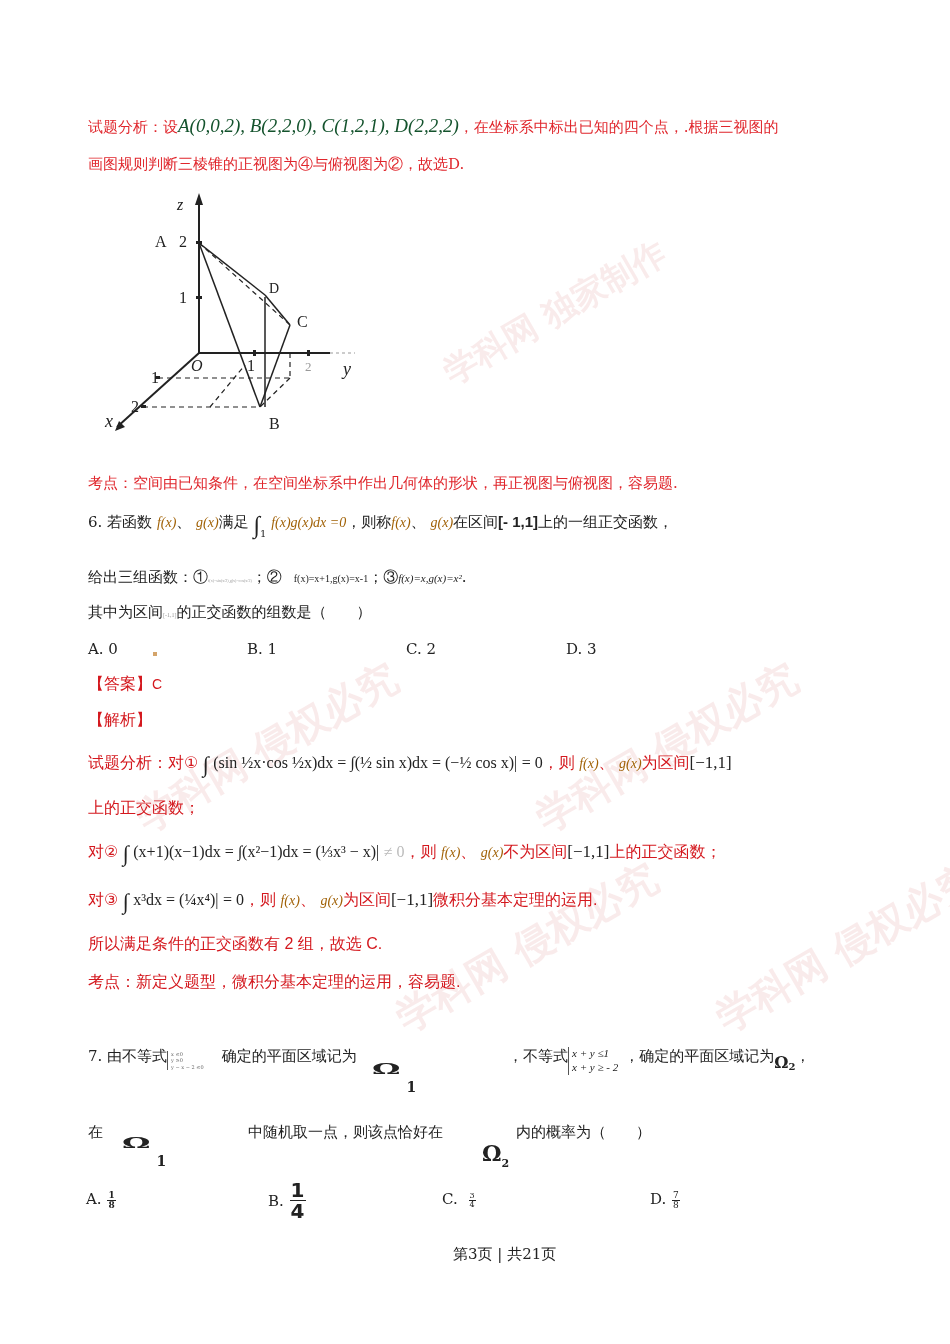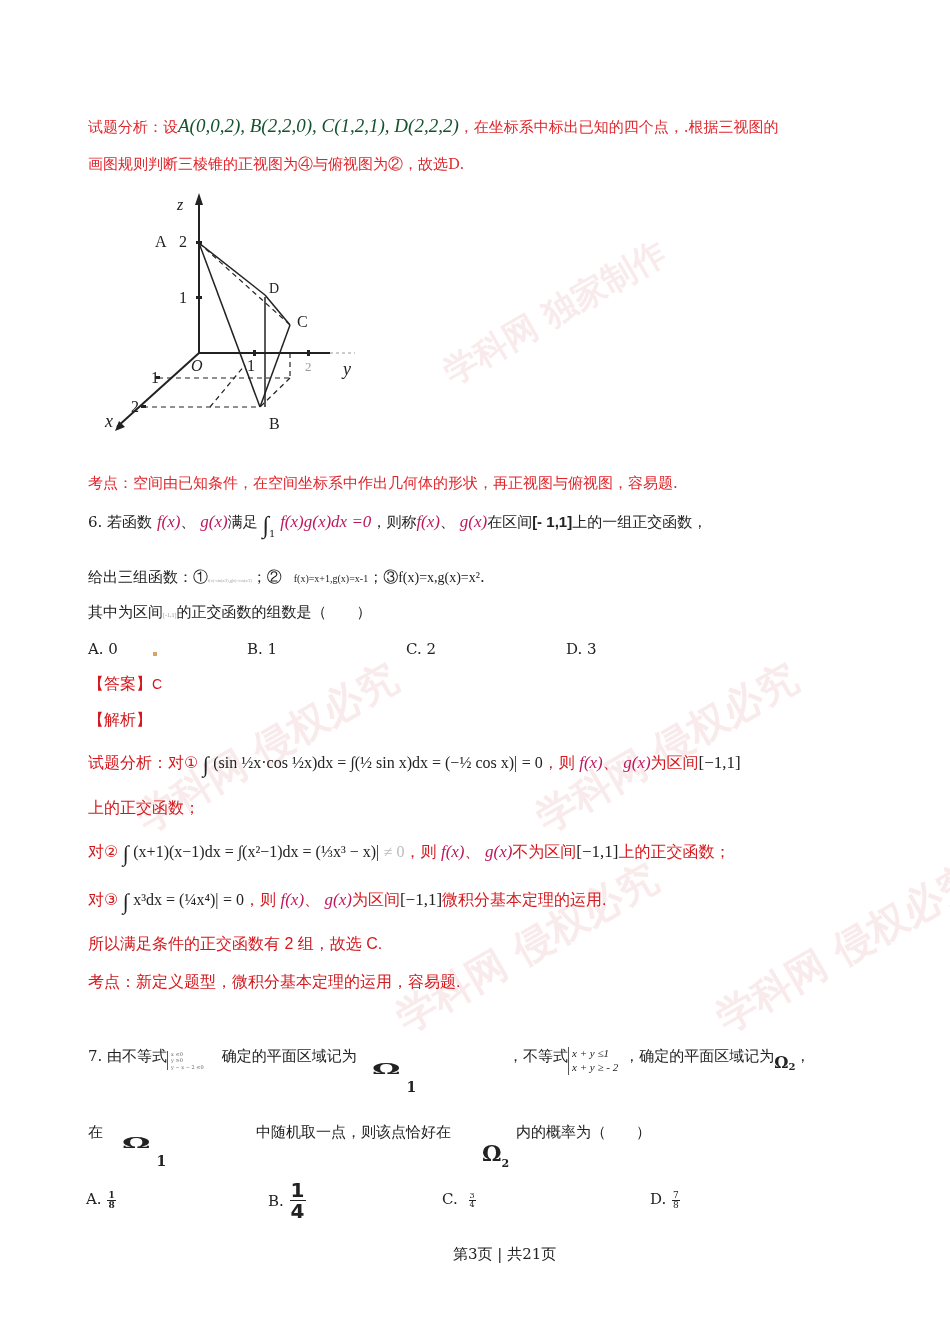--- a/index.html
+++ b/index.html
@@ -1,21 +1,21 @@
 <!DOCTYPE html>
 <html><head>
 <meta charset="utf-8">
 <style>
   html, body { margin: 0; padding: 0; background: #ffffff; }
   body { width: 950px; height: 1344px; position: relative; overflow: hidden;
          font-family: "DejaVu Serif", "Liberation Serif", serif; color: #222; }
   .abs { position: absolute; white-space: nowrap; }
   .red { color: #e0262c; }
   .body-text { font-size: 15px; }
-  .math { font-family: "Liberation Serif", "DejaVu Serif", serif; font-style: italic; font-size: 17px; color: #be185d; }
+  .math { font-family: "Liberation Serif", "DejaVu Serif", serif; font-style: italic; font-size: 14px; color: #a16207; }
   .math-up { font-family: "Liberation Serif", "DejaVu Serif", serif; font-size: 17px; color: #222; }
   .sans-red { font-family: "Liberation Sans", "DejaVu Sans", sans-serif; color: #d4181e; font-size: 16px; }
   .tiny { font-size: 6px; color: #999; font-family: "Liberation Serif", serif; }
   .frac { display: inline-block; vertical-align: middle; text-align: center; line-height: 1; margin: 0 1px; }
   .frac > span { display: block; }
   .frac .num { border-bottom: 1px solid #222; padding: 0 1px; }
   .omega-big { font-family: "DejaVu Serif", serif; font-weight: bold; font-size: 32px; letter-spacing: 6px; transform: scaleY(0.45); display: inline-block; }
   .sub-big { font-family: "DejaVu Serif", serif; font-weight: bold; font-size: 14px; }
   .watermark { position: absolute; color: rgba(200,60,60,0.10); font-family: "DejaVu Sans", sans-serif; font-weight: bold; transform: rotate(-30deg); pointer-events: none; white-space: nowrap; }
   .brace { display: inline-block; vertical-align: middle; border-left: 1px solid #555; padding-left: 3px; line-height: 1.25; }
@@ -99,21 +99,21 @@
 <div class="abs body-text" style="left:88px;top:512px;">
   <span>6. 若函数</span>
   <span class="math">f(x)</span><span>、</span>
   <span class="math">g(x)</span><span>满足</span>
   <span class="math-up" style="font-size:24px;vertical-align:-6px;">∫</span><span style="font-size:10px;position:relative;top:10px;">1</span>
   <span class="math">f(x)g(x)dx =0</span><span>，则称</span><span class="math">f(x)</span><span>、</span>
   <span class="math">g(x)</span><span>在区间</span><span class="math-up" style="font-weight:bold;font-size:15px;font-family:'Liberation Sans',sans-serif;">[- 1,1]</span><span>上的一组正交函数，</span>
 </div>
 
 <div class="abs body-text" style="left:88px;top:568px;">
-  <span>给出三组函数：</span><span>①</span><span class="tiny" style="font-size:4px;">f(x)=sin(x/2),g(x)=cos(x/2)</span>；<span>②</span><span style="font-size:10px;font-family:'Liberation Serif',serif;margin-left:12px;">f(x)=x+1,g(x)=x-1</span>；<span>③</span><span style="font-size:14px;font-family:'Liberation Serif',serif;">f(x)=x,g(x)=x²</span><span>.</span>
+  <span>给出三组函数：</span><span>①</span><span class="tiny" style="font-size:4px;">f(x)=sin(x/2),g(x)=cos(x/2)</span>；<span>②</span><span style="font-size:10px;font-family:'Liberation Serif',serif;margin-left:12px;">f(x)=x+1,g(x)=x-1</span>；<span>③</span><span style="font-size:11px;font-family:'Liberation Serif',serif;font-style:italic;">f(x)=x,g(x)=x²</span><span>.</span>
 </div>
 
 <div class="abs body-text" style="left:88px;top:603px;">
   <span>其中为区间</span><span class="tiny" style="font-size:6px;">[-1,1]</span><span>的正交函数的组数是（　　）</span>
 </div>
 
 <div class="abs body-text" style="left:88px;top:640px;">A. 0</div>
 <div class="abs" style="left:153px;top:652px;width:4px;height:4px;background:#d4a46a;"></div>
 <div class="abs body-text" style="left:247px;top:640px;">B. 1</div>
 <div class="abs body-text" style="left:406px;top:640px;">C. 2</div>
@@ -176,21 +176,21 @@
   <span style="margin-left:6px;">，确定的平面区域记为</span>
   <span class="sub-big" style="font-size:16px;margin-top:6px;">Ω</span>
     <span style="font-size:10px;margin-top:14px;font-weight:bold;">2</span>
     <span>，</span>
 </div>
 
 <div class="abs body-text" style="left:88px;top:1123px;">在</div>
 <div class="abs" style="left:122px;top:1124px;">
   <span class="omega-big">Ω</span><span class="sub-big" style="position:relative;top:12px;">1</span>
 </div>
-<div class="abs body-text" style="left:256px;top:1123px;">中随机取一点，则该点恰好在</div>
+<div class="abs body-text" style="left:248px;top:1123px;">中随机取一点，则该点恰好在</div>
 <div class="abs" style="left:482px;top:1140px;">
   <span class="sub-big" style="font-size:22px;">Ω</span><span class="sub-big" style="font-size:11px;position:relative;top:6px;">2</span>
 </div>
 <div class="abs body-text" style="left:516px;top:1123px;">内的概率为（　　）</div>
 
 <div class="abs body-text" style="left:86px;top:1190px;">
   <span>A.</span>
   <span class="frac" style="font-size:9px;font-weight:bold;"><span class="num">1</span><span>8</span></span>
 </div>
 <div class="abs body-text" style="left:268px;top:1180px;">

